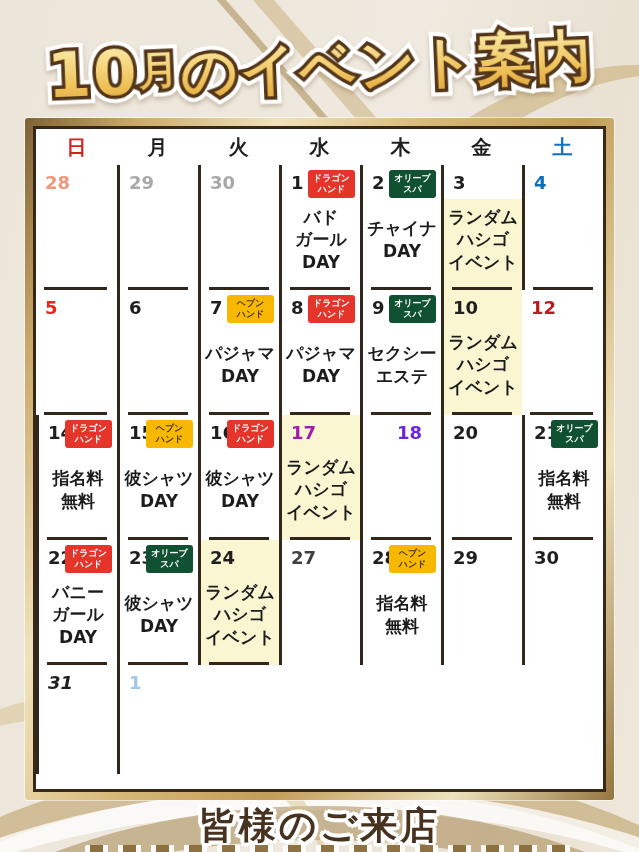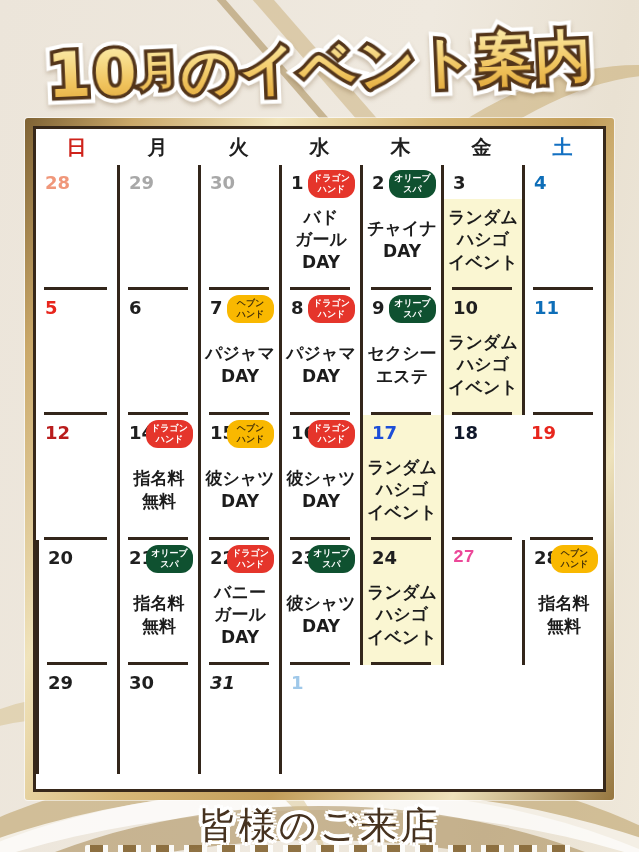--- a/index.html
+++ b/index.html
@@ -69,31 +69,31 @@
   .cell.divider::after{
     content:"";position:absolute;left:8px;right:10px;bottom:0;height:3px;background:#33261b;
   }
   .cell.hl-full{background:#faf6d2;}
   .cell.hl-partial{background:linear-gradient(to bottom,#ffffff 0,#ffffff 34px,#faf6d2 34px);}
   .daynum{
     position:absolute;left:9px;top:7px;font-size:18px;font-weight:600;letter-spacing:0;
   }
   .badge{
     position:absolute;top:5px;right:5px;width:47px;padding:3px 0 2px 0;
-    border-radius:12px;font-size:9px;font-weight:700;line-height:1.25;text-align:center;
+    border-radius:3px;font-size:9px;font-weight:700;line-height:1.25;text-align:center;
   }
   .event{
     position:absolute;left:0;right:0;top:32px;bottom:8px;
     display:flex;align-items:center;justify-content:center;
     text-align:center;font-weight:700;font-size:17px;line-height:1.32;color:#1c1c1c;
   }
   
   .footer{
     position:absolute;left:0;right:0;top:801px;text-align:center;
-    font-size:37px;font-weight:400;letter-spacing:3px;color:#46321f;
+    font-size:37px;font-weight:700;letter-spacing:3px;color:#46321f;
     text-shadow:
       -3px -3px 0 #fff,3px -3px 0 #fff,-3px 3px 0 #fff,3px 3px 0 #fff,
       -4px 0 0 #fff,4px 0 0 #fff,0 -4px 0 #fff,0 4px 0 #fff;
   }
   .footer-cut{
     position:absolute;left:85px;right:60px;bottom:0;height:7px;opacity:.95;
     background:repeating-linear-gradient(90deg,
       #fdfdfb 0 5px,#8a6c3c 5px 18px,#fdfdfb 18px 23px,rgba(253,253,251,0) 23px 33px);
     border-radius:2px 2px 0 0;
   }
@@ -228,23 +228,20 @@
           <div class="cell bl divider hl-full">
             <span class="daynum" style="color: rgb(31, 31, 31);">10</span>
             <div class="event">
               <div>
                 <div>ランダム</div>
                 <div>ハシゴ</div>
                 <div>イベント</div>
               </div>
             </div>
           </div>
-          <div class="cell bl divider">
-            <span class="daynum" style="color: rgb(14, 110, 184);">11</span>
-          </div>
           <div class="cell divider">
             <span class="daynum" style="color: #b91c1c;">12</span>
           </div>
           <div class="cell bl divider">
             <span class="daynum" style="color: rgb(31, 31, 31);">14</span>
             <span class="badge" style="background: rgb(229, 53, 43); color: rgb(255, 255, 255);">
               <div>ドラゴン</div>
               <div>ハンド</div>
             </span>
             <div class="event">
@@ -274,34 +271,31 @@
               <div>ハンド</div>
             </span>
             <div class="event">
               <div>
                 <div>彼シャツ</div>
                 <div>DAY</div>
               </div>
             </div>
           </div>
           <div class="cell bl divider hl-full">
-            <span class="daynum" style="color: #1d4ed8;">17</span>
+            <span class="daynum" style="color: #a21caf;">17</span>
             <div class="event">
               <div>
                 <div>ランダム</div>
                 <div>ハシゴ</div>
                 <div>イベント</div>
               </div>
             </div>
           </div>
           <div class="cell bl divider">
-            <span class="daynum" style="color: #0f172a;">18</span>
-          </div>
-          <div class="cell divider">
-            <span class="daynum" style="color: rgb(232, 38, 29);">19</span>
+            <span class="daynum" style="color: #6d28d9; margin-left: 25px;">18</span>
           </div>
           <div class="cell bl divider">
             <span class="daynum" style="color: rgb(31, 31, 31);">20</span>
           </div>
           <div class="cell bl divider">
             <span class="daynum" style="color: rgb(31, 31, 31);">21</span>
             <span class="badge" style="background: rgb(15, 81, 48); color: rgb(255, 255, 255);">
               <div>オリーブ</div>
               <div>スパ</div>
             </span>
@@ -343,21 +337,21 @@
             <span class="daynum" style="color: rgb(31, 31, 31);">24</span>
             <div class="event">
               <div>
                 <div>ランダム</div>
                 <div>ハシゴ</div>
                 <div>イベント</div>
               </div>
             </div>
           </div>
           <div class="cell bl">
-            <span class="daynum" style="color: #ec4899; font-family: Liberation Mono, monospace;">27</span>
+            <span class="daynum" style="color: #404040;">27</span>
           </div>
           <div class="cell bl">
             <span class="daynum" style="color: rgb(31, 31, 31);">28</span>
             <span class="badge" style="background: rgb(249, 184, 0); color: rgb(74, 53, 8);">
               <div>ヘブン</div>
               <div>ハンド</div>
             </span>
             <div class="event">
               <div>
                 <div>指名料</div>

